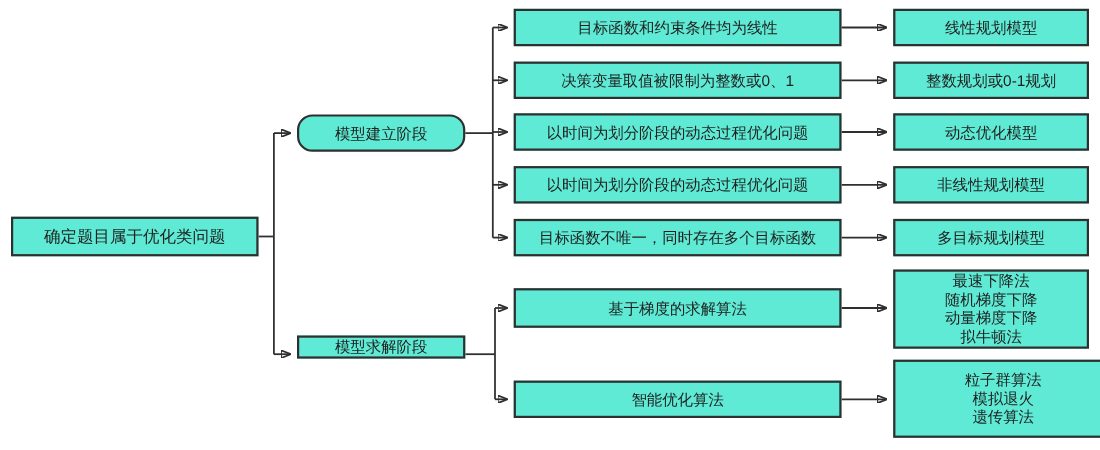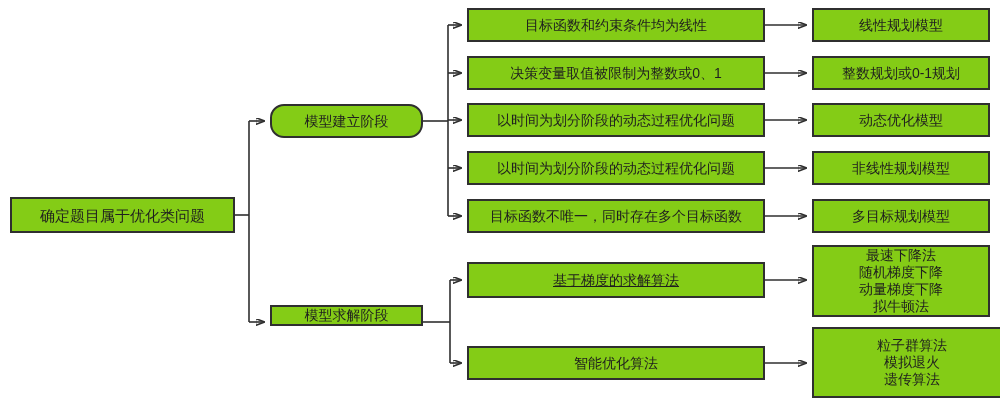--- a/index.html
+++ b/index.html
@@ -3,32 +3,32 @@
 <meta charset="utf-8">
 <style>
   html,body{margin:0;padding:0;background:#ffffff;}
   #canvas{
     position:relative;width:1000px;height:409px;background:#ffffff;
     font-family:"Liberation Sans","DejaVu Sans",sans-serif;
     color:#1f1f1f;overflow:hidden;
   }
   .box{
     position:absolute;box-sizing:border-box;
-    border:2px solid #2f2f2f;background:#84cc16;
+    border:2px solid #2f2f2f;background:#5eead4;
     display:flex;align-items:center;justify-content:center;
     text-align:center;font-size:14px;line-height:17px;color:#1f1f1f;
   }
   .box.multi{flex-direction:column;}
   .root{left:10px;top:197px;width:225px;height:36px;font-size:15px;}
   .phase1{left:270px;top:104px;width:153px;height:34px;border-radius:14px;}
   .phase2{left:270px;top:305px;width:153px;height:21px;}
   .cond{left:467px;width:298px;height:34px;}
   .model{left:812px;width:178px;height:34px;}
   .r0{top:8px}.r1{top:56px}.r2{top:103px}.r3{top:151px}.r4{top:199px}
-  .method1{left:467px;top:262px;width:298px;height:36px;text-decoration:underline;}
+  .method1{left:467px;top:262px;width:298px;height:36px;}
   .method2{left:467px;top:346px;width:298px;height:34px;}
   .result1{left:812px;top:245px;width:178px;height:72px;}
   .result2{left:812px;top:327px;width:200px;height:71px;}
   .alg-line{display:block;}
   svg.wires{position:absolute;left:0;top:0;width:1000px;height:409px;pointer-events:none;}
   svg.wires path{stroke:#2f2f2f;stroke-width:1.6;fill:none;}
 </style>
 </head>
 <body>
 

